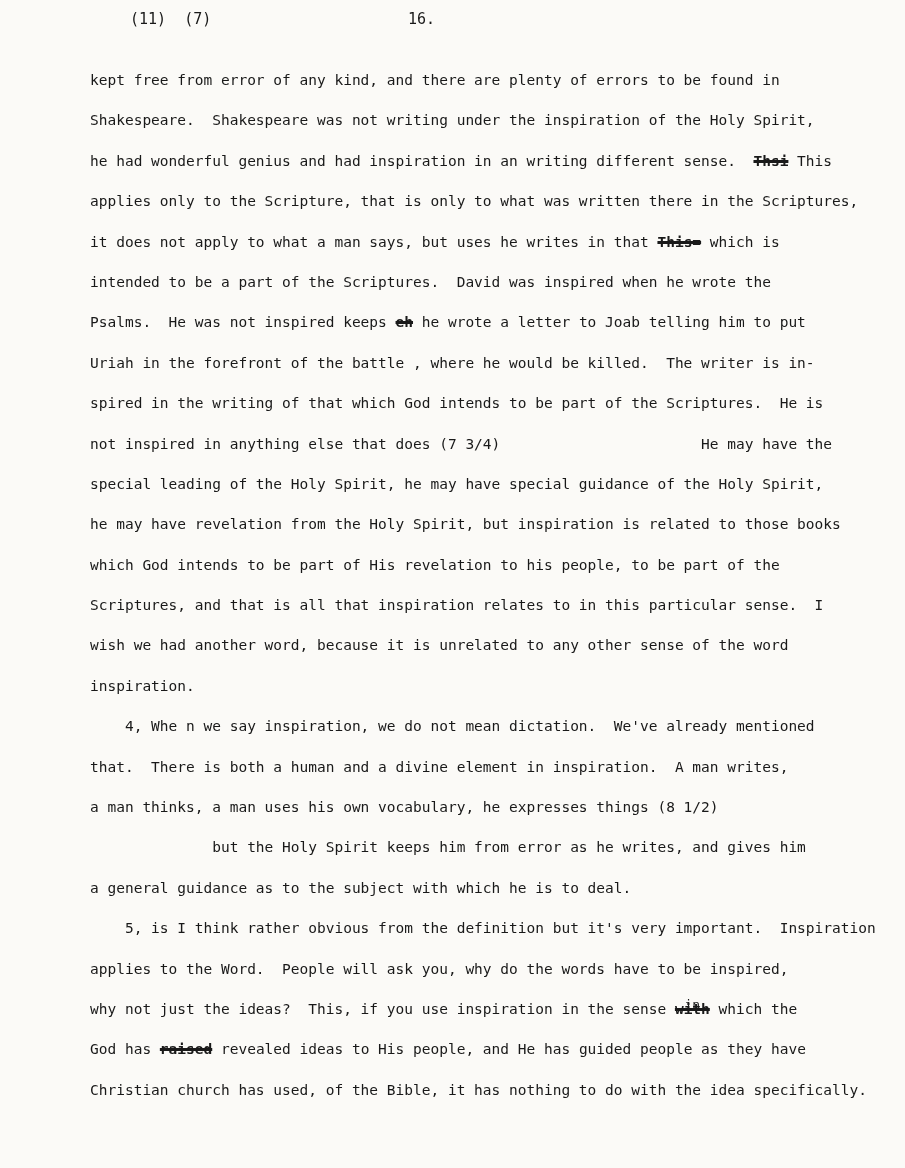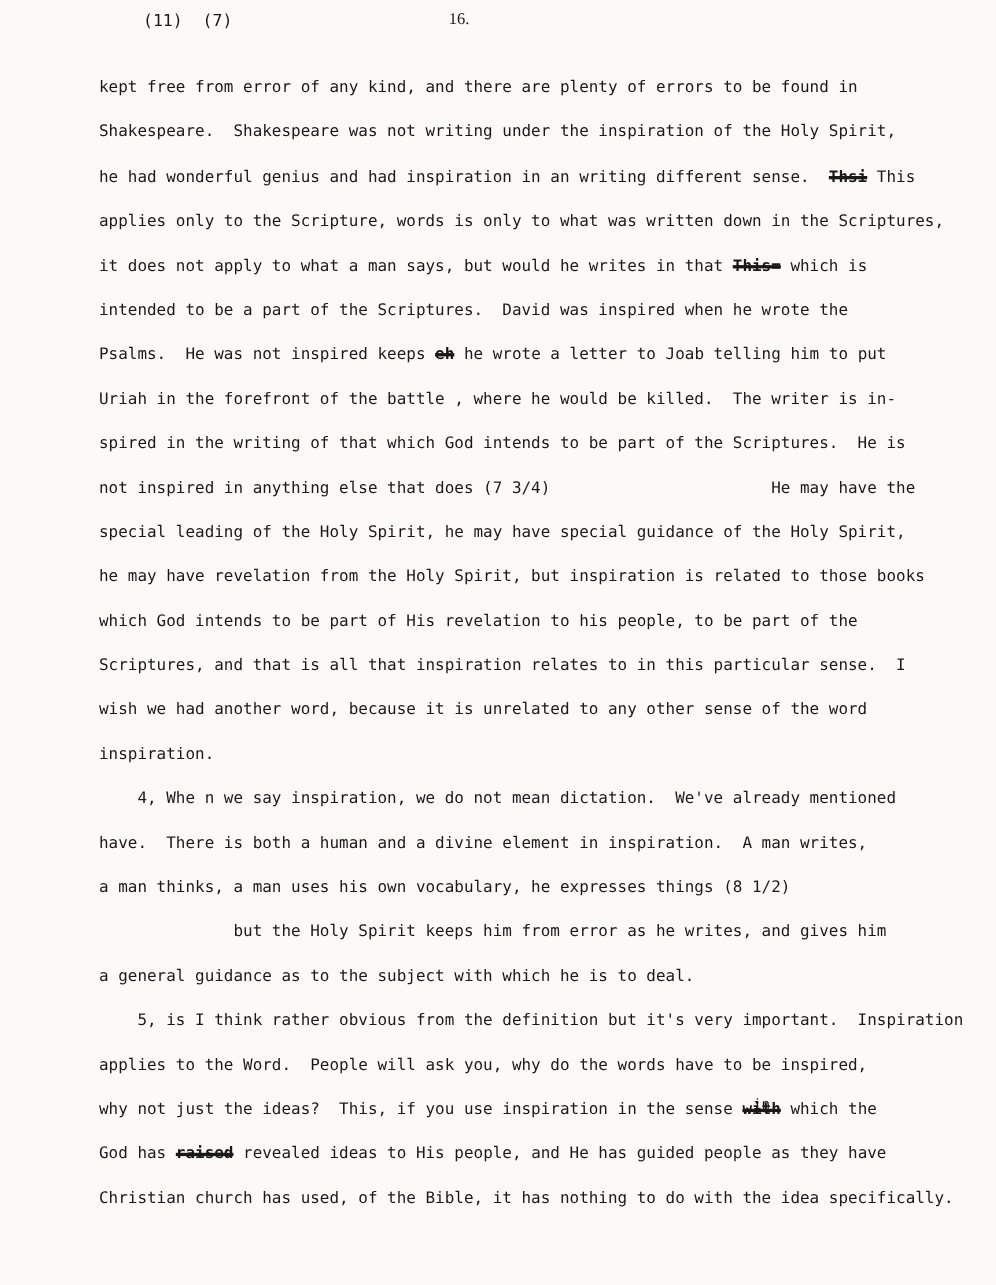--- a/index.html
+++ b/index.html
@@ -28,21 +28,20 @@
   }
   .header-marks {
     position: absolute;
     left: 130px;
     top: 0;
   }
   .header-pagenum {
     position: absolute;
     left: 408px;
     top: 0;
-    font-family: Liberation Serif, serif;
   }
   .doc-body {
     position: absolute;
     top: 60px;
     left: 90px;
     right: 8px;
     font-size: 14.5px;
   }
   .line {
     white-space: pre;
@@ -72,35 +71,35 @@
 
 <div class="page">
   <div class="page-header">
     <span class="header-marks">(11)  (7)</span>
     <span class="header-pagenum">16.</span>
   </div>
   <div class="doc-body">
       <div class="line"><span>kept free from error of any kind, and there are plenty of errors to be found in</span></div>
       <div class="line"><span>Shakespeare.  Shakespeare was not writing under the inspiration of the Holy Spirit,</span></div>
       <div class="line"><span>he had wonderful genius and had inspiration in an writing different sense.  </span><span class="strike">Thsi</span><span> This</span></div>
-      <div class="line"><span>applies only to the Scripture, words is only to what was written down in the Scriptures,</span></div>
-      <div class="line"><span>it does not apply to what a man says, but would he writes in that </span><span class="strike">This=</span><span> which is</span></div>
+      <div class="line"><span>applies only to the Scripture, that is only to what was written there in the Scriptures,</span></div>
+      <div class="line"><span>it does not apply to what a man says, but uses he writes in that </span><span class="strike">This=</span><span> which is</span></div>
       <div class="line"><span>intended to be a part of the Scriptures.  David was inspired when he wrote the</span></div>
       <div class="line"><span>Psalms.  He was not inspired keeps </span><span class="strike">eh</span><span> he wrote a letter to Joab telling him to put</span></div>
       <div class="line"><span>Uriah in the forefront of the battle , where he would be killed.  The writer is in-</span></div>
       <div class="line"><span>spired in the writing of that which God intends to be part of the Scriptures.  He is</span></div>
       <div class="line"><span>not inspired in anything else that does (7 3/4)                       He may have the</span></div>
       <div class="line"><span>special leading of the Holy Spirit, he may have special guidance of the Holy Spirit,</span></div>
       <div class="line"><span>he may have revelation from the Holy Spirit, but inspiration is related to those books</span></div>
       <div class="line"><span>which God intends to be part of His revelation to his people, to be part of the</span></div>
       <div class="line"><span>Scriptures, and that is all that inspiration relates to in this particular sense.  I</span></div>
       <div class="line"><span>wish we had another word, because it is unrelated to any other sense of the word</span></div>
       <div class="line"><span>inspiration.</span></div>
       <div class="line"><span>    4, Whe n we say inspiration, we do not mean dictation.  We've already mentioned</span></div>
-      <div class="line"><span>have.  There is both a human and a divine element in inspiration.  A man writes,</span></div>
+      <div class="line"><span>that.  There is both a human and a divine element in inspiration.  A man writes,</span></div>
       <div class="line"><span>a man thinks, a man uses his own vocabulary, he expresses things (8 1/2)</span></div>
       <div class="line"><span>              but the Holy Spirit keeps him from error as he writes, and gives him</span></div>
       <div class="line"><span>a general guidance as to the subject with which he is to deal.</span></div>
       <div class="line"><span>    5, is I think rather obvious from the definition but it's very important.  Inspiration</span></div>
       <div class="line"><span>applies to the Word.  People will ask you, why do the words have to be inspired,</span></div>
       <div class="line"><span>why not just the ideas?  This, if you use inspiration in the sense </span><span class="strike">with<span class="insert-above">in</span></span><span> which the</span></div>
       <div class="line"><span>God has </span><span class="strike">raised</span><span> revealed ideas to His people, and He has guided people as they have</span></div>
       <div class="line"><span>Christian church has used, of the Bible, it has nothing to do with the idea specifically.</span></div>
     </div>
 </div>

